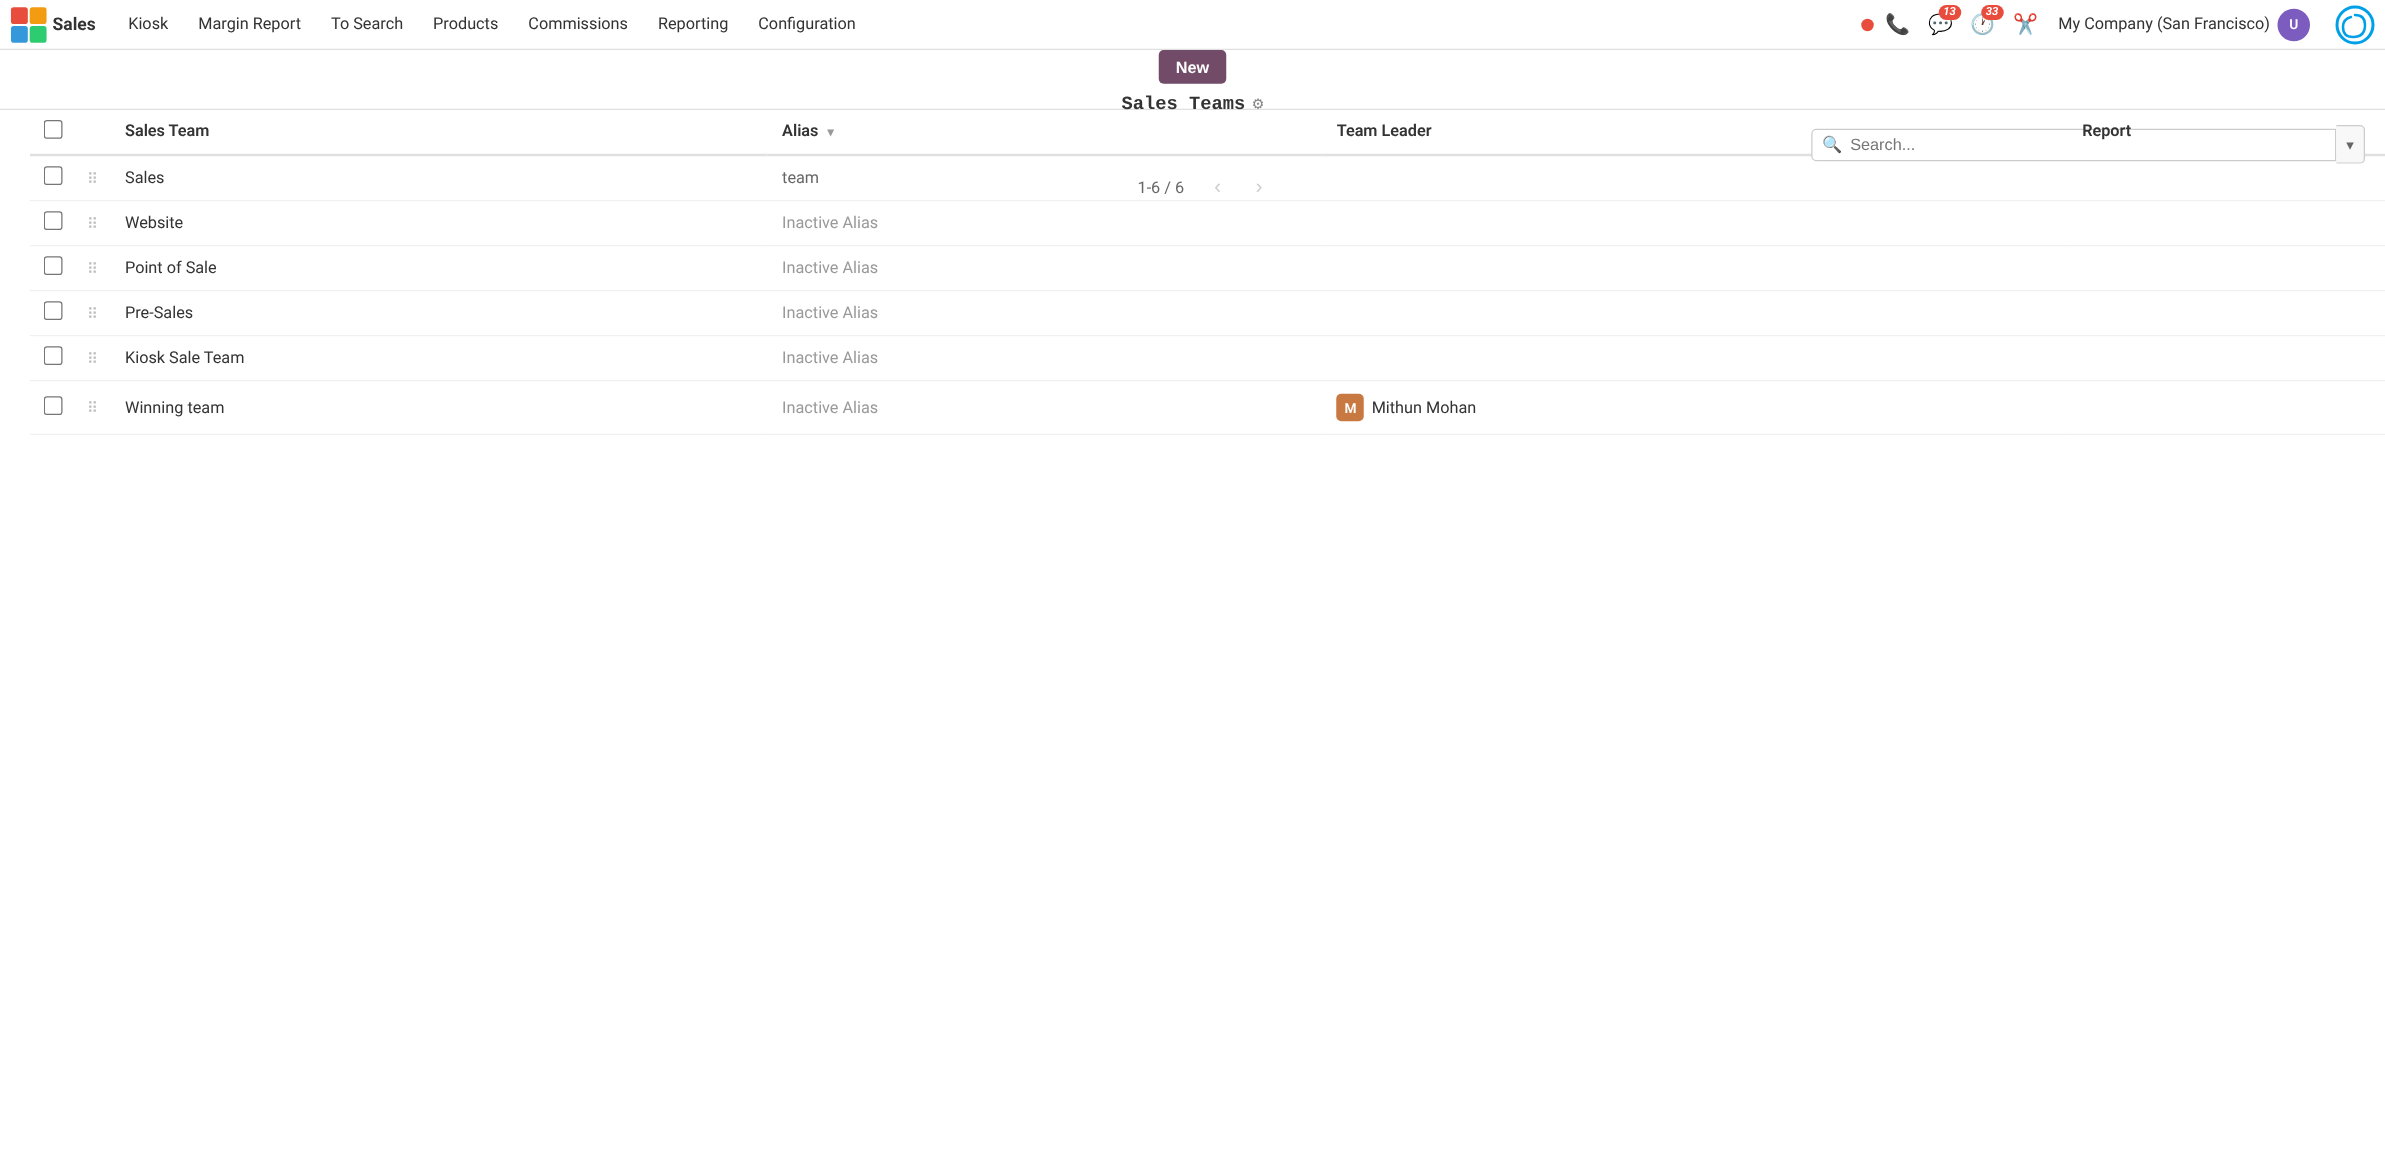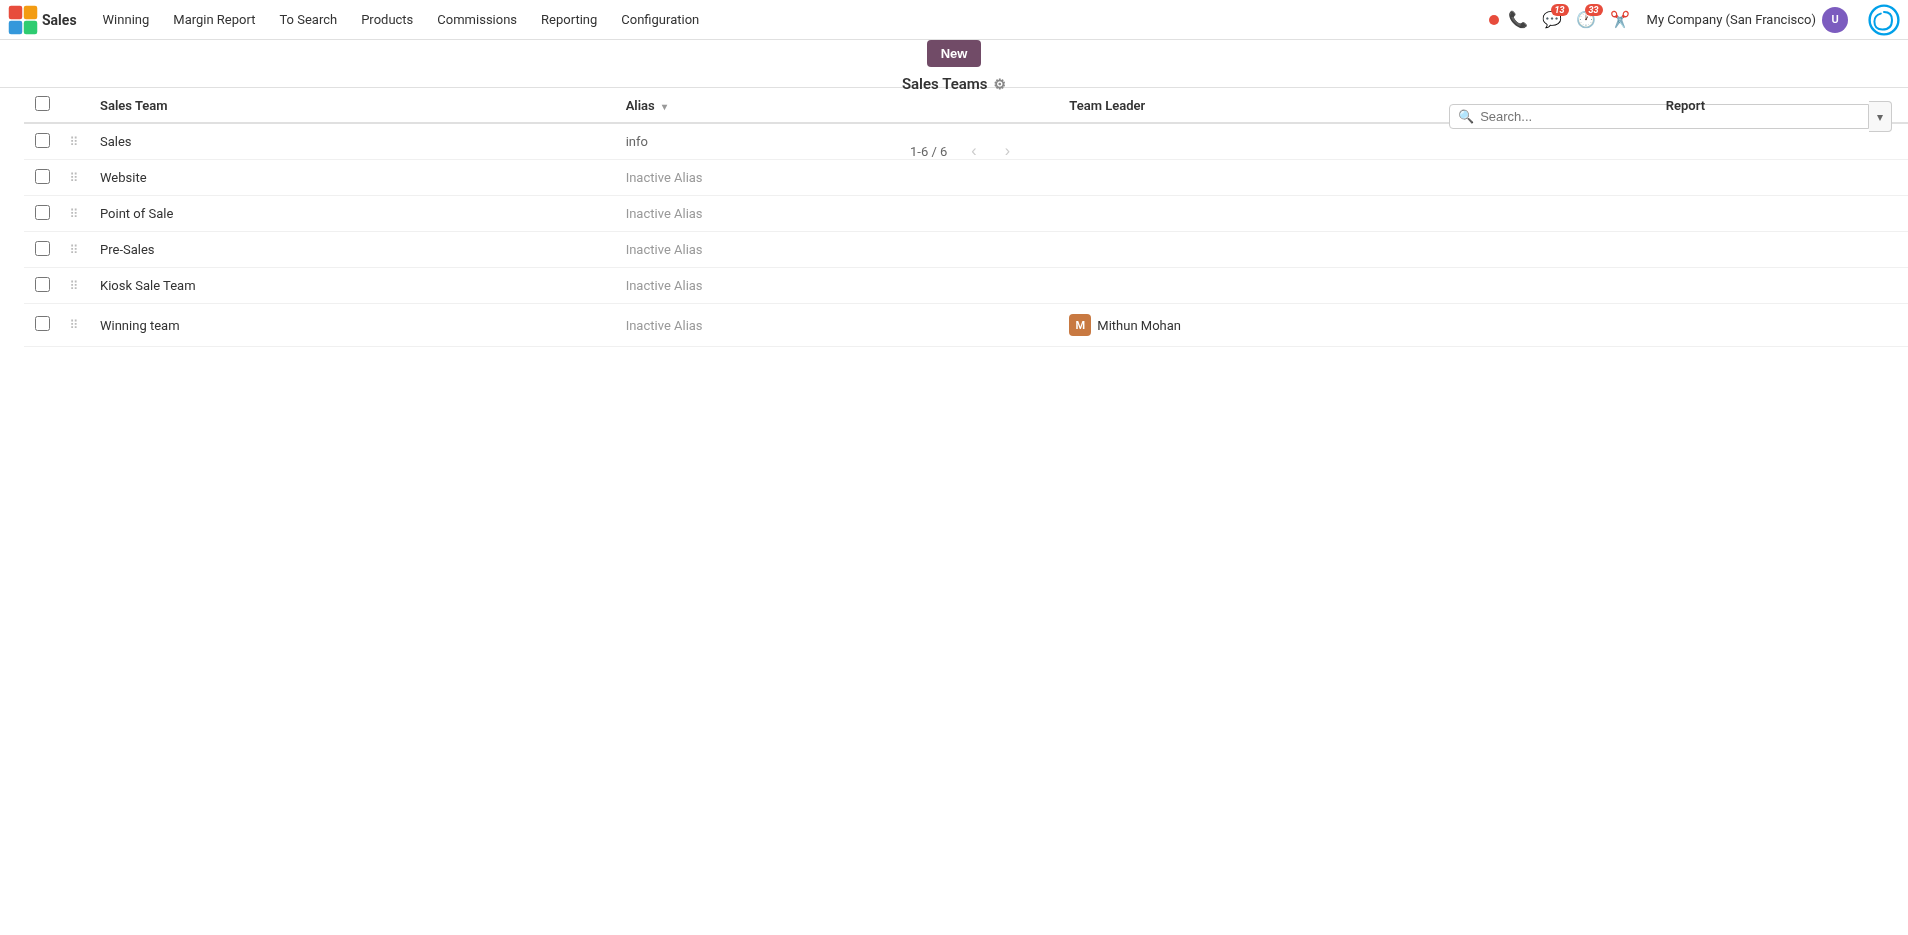--- a/index.html
+++ b/index.html
@@ -110,20 +110,21 @@
       font-weight: 600;
       cursor: pointer;
     }
     .page-title {
       font-size: 15px;
       font-weight: 600;
       color: #333;
       display: flex;
       align-items: center;
       gap: 6px;
+      font-family: Liberation Mono, monospace;
     }
     .gear-icon {
       color: #888;
       font-size: 14px;
       cursor: pointer;
     }
     .search-container {
       margin-left: auto;
       display: flex;
       align-items: center;
@@ -286,21 +287,21 @@
   <div class="nav-logo">
     <svg class="odoo-spiral" viewBox="0 0 40 40">
       <rect width="18" height="18" x="1" y="1" rx="3" fill="#e74c3c"></rect>
       <rect width="18" height="18" x="21" y="1" rx="3" fill="#f39c12"></rect>
       <rect width="18" height="18" x="1" y="21" rx="3" fill="#3498db"></rect>
       <rect width="18" height="18" x="21" y="21" rx="3" fill="#2ecc71"></rect>
     </svg>
     <span class="nav-app-name">Sales</span>
   </div>
 
-  <div class="nav-menu-item">Winning</div>
+  <div class="nav-menu-item">Kiosk</div>
   <div class="nav-menu-item">Margin Report</div>
   <div class="nav-menu-item">To Search</div>
   <div class="nav-menu-item">Products</div>
   <div class="nav-menu-item">Commissions</div>
   <div class="nav-menu-item">Reporting</div>
   <div class="nav-menu-item">Configuration</div>
 
   <div class="nav-right">
     <div class="red-dot"></div>
 
@@ -375,21 +376,21 @@
         <th>
           <span>Report</span>
         </th>
       </tr>
     </thead>
     <tbody id="table-body">
     <tr>
           <td class="checkbox-col"><input type="checkbox" style=""></td>
           <td class="drag-col"><span style="color:#bbb;font-size:12px;">⠿</span></td>
           <td>Sales</td>
-          <td style="color: rgb(102, 102, 102);">info</td>
+          <td style="color: rgb(102, 102, 102);">team</td>
           <td></td>
           <td></td>
         </tr>
         <tr>
           <td class="checkbox-col"><input type="checkbox" style=""></td>
           <td class="drag-col"><span style="color:#bbb;font-size:12px;">⠿</span></td>
           <td>Website</td>
           <td style="color: rgb(153, 153, 153);">Inactive Alias</td>
           <td></td>
           <td></td>

